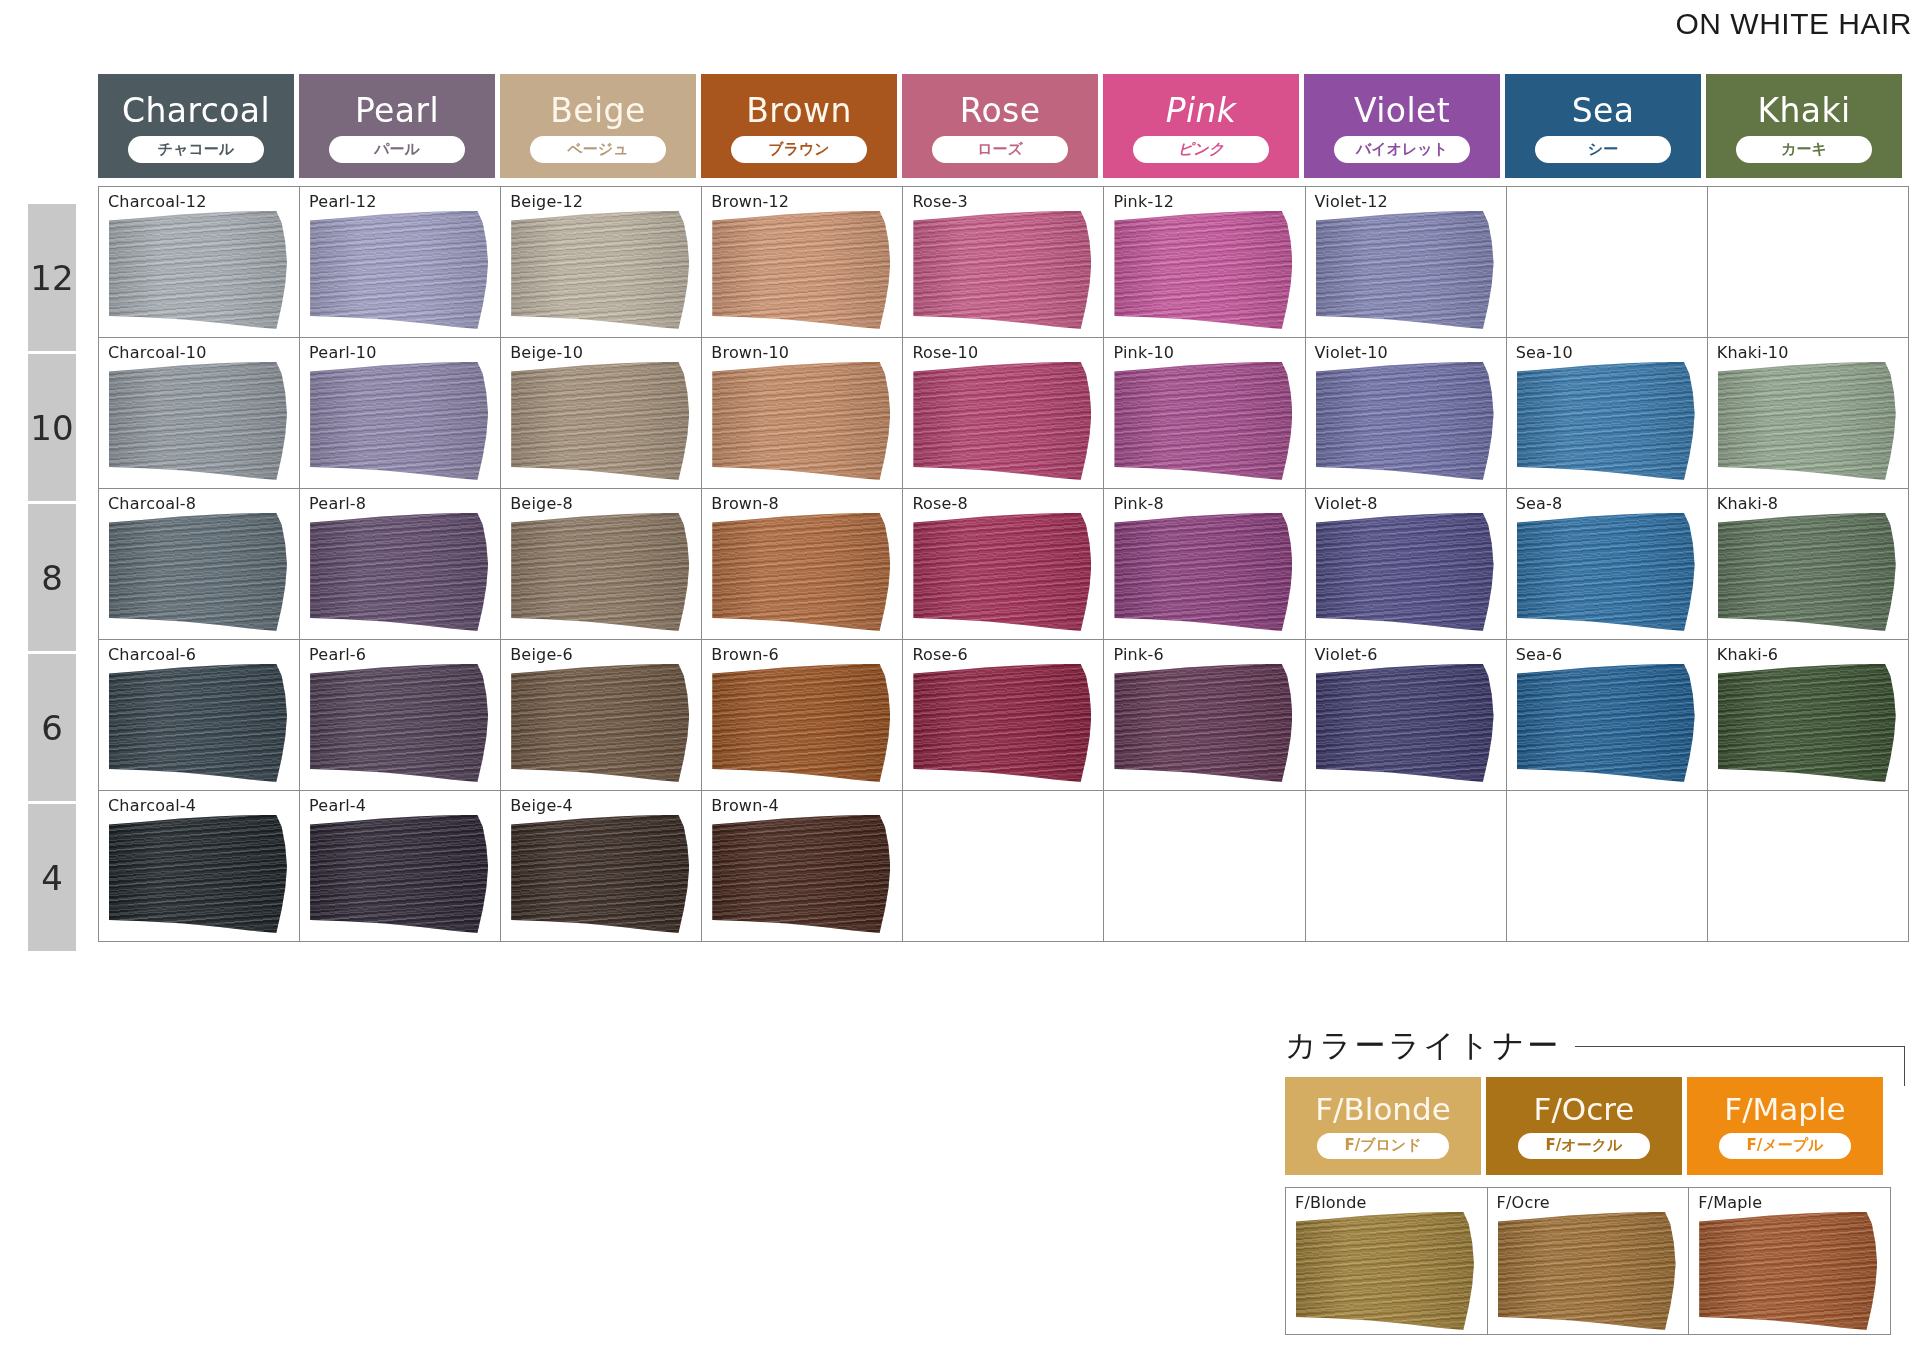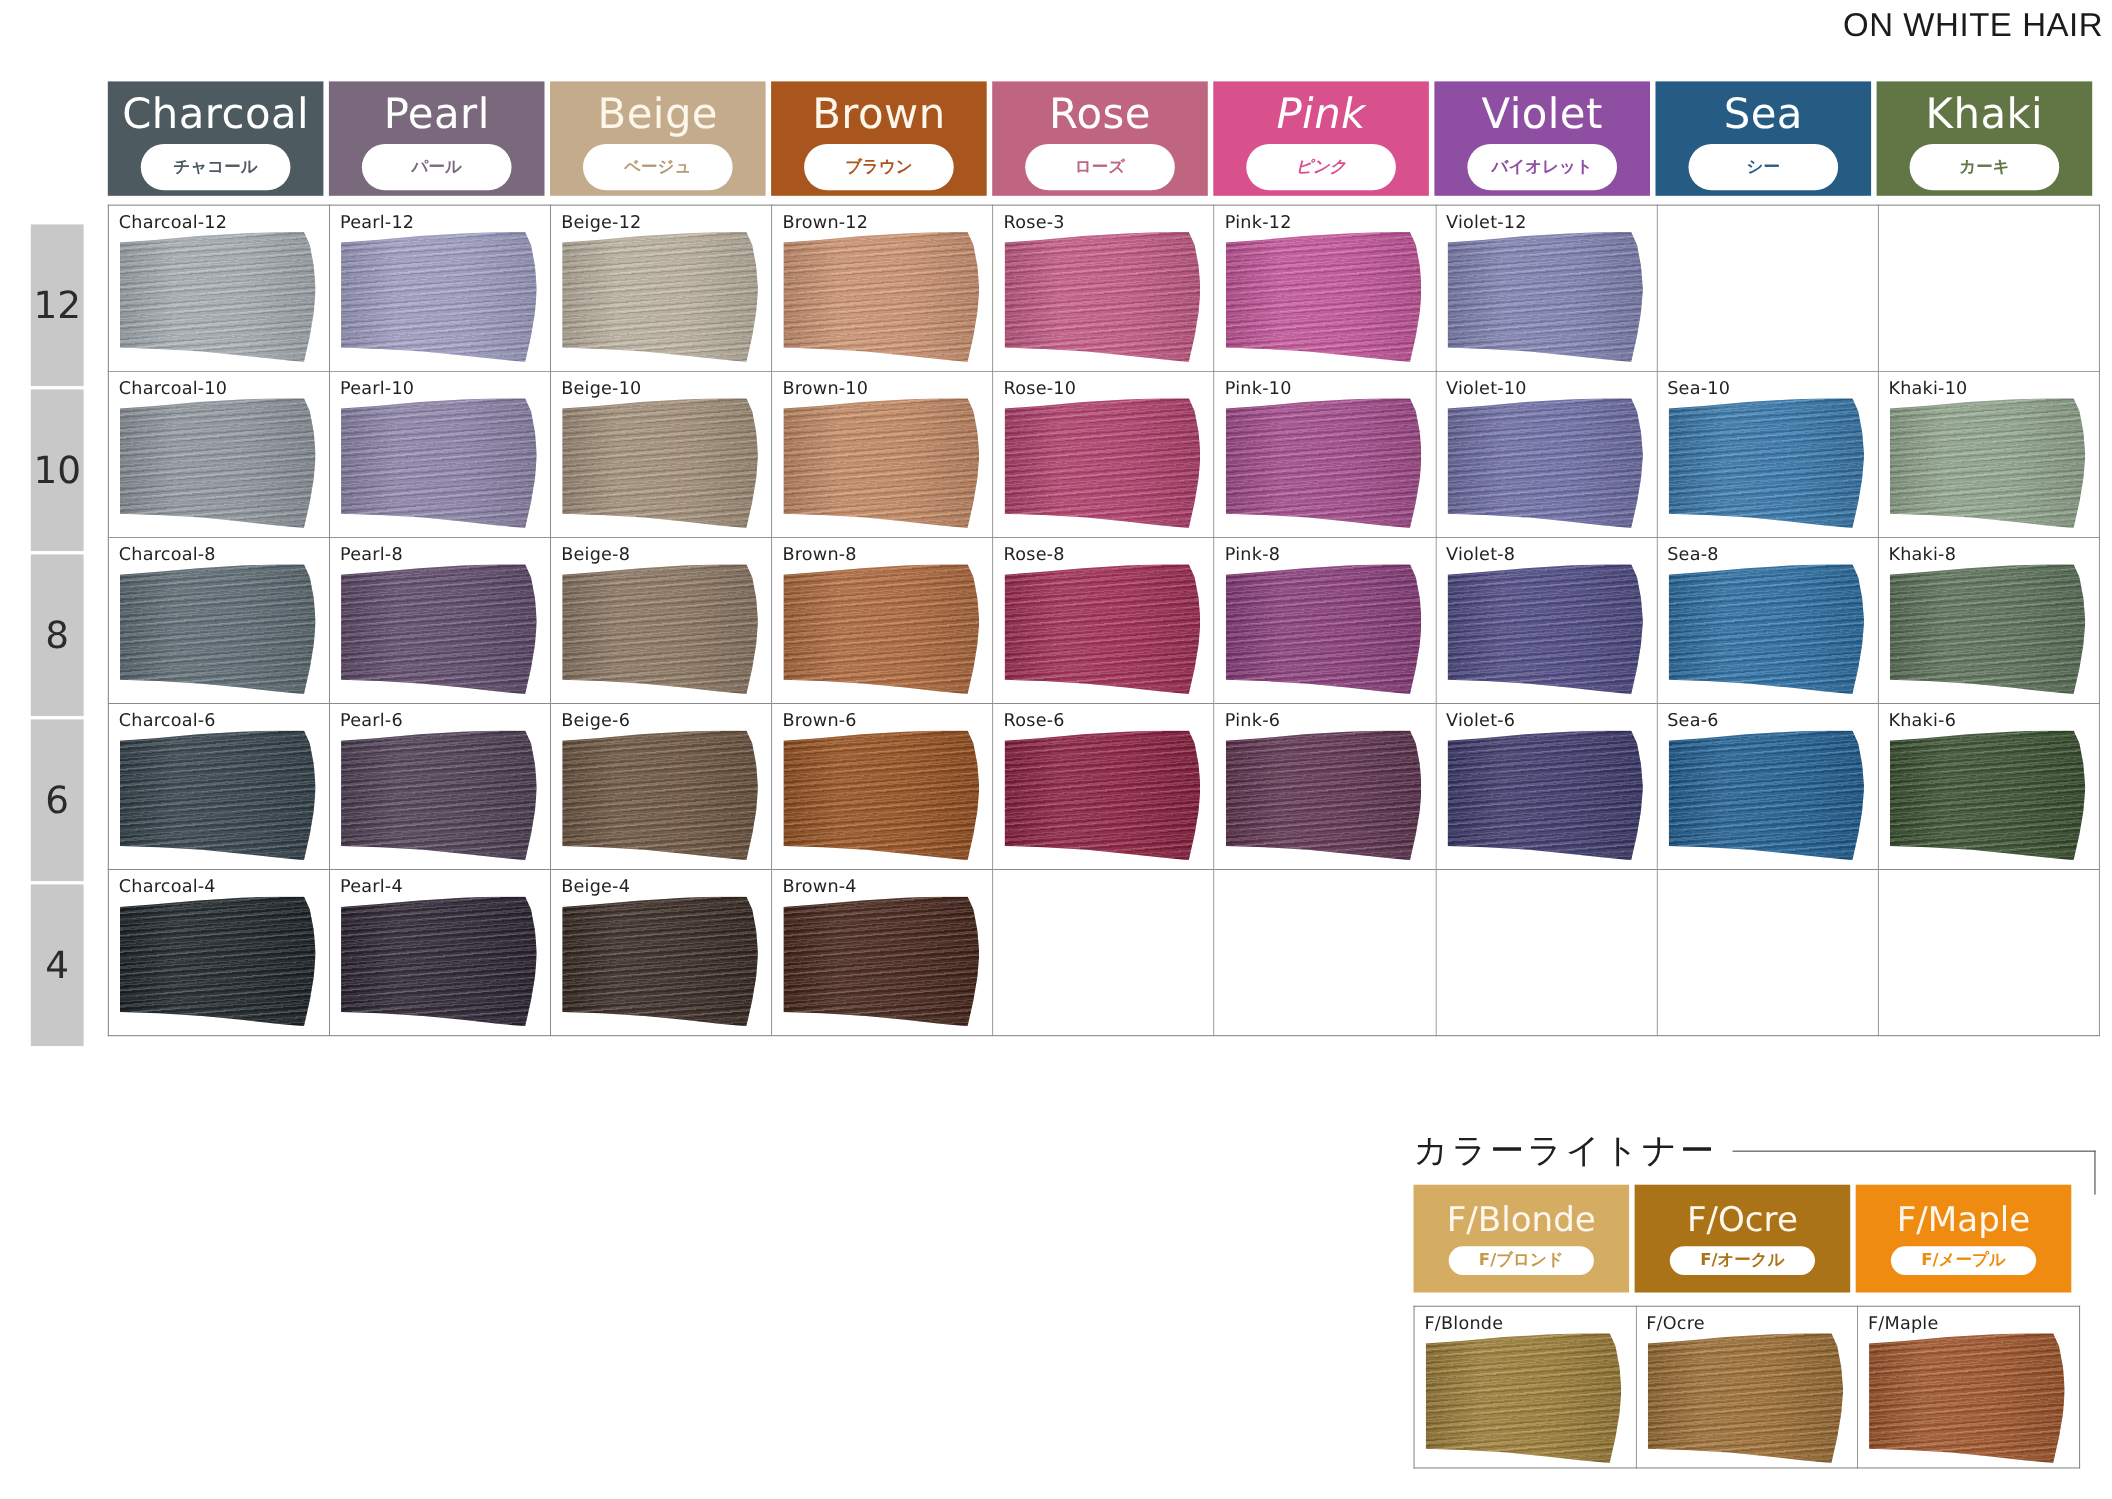--- a/index.html
+++ b/index.html
@@ -58,34 +58,34 @@
     width: 196px;
     height: 104px;
     box-sizing: border-box;
     display: flex;
     flex-direction: column;
     align-items: center;
     justify-content: center;
     padding-top: 4px;
   }
   .family-name {
-    font-size: 38px;
+    font-size: 33px;
     color: #ffffff;
     font-weight: 400;
     letter-spacing: 0.4px;
     line-height: 1;
     margin-bottom: 9px;
     font-family: "DejaVu Sans", sans-serif;
   }
   .family-name.cream { color: #fdf6ea; }
   .family-pill {
     background: #ffffff;
     border-radius: 999px;
     min-width: 136px;
-    height: 42px;
+    height: 27px;
     display: flex;
     align-items: center;
     justify-content: center;
     padding: 0 14px;
     box-sizing: border-box;
   }
   .family-pill span {
     font-size: 15px;
     font-weight: bold;
     line-height: 1;

